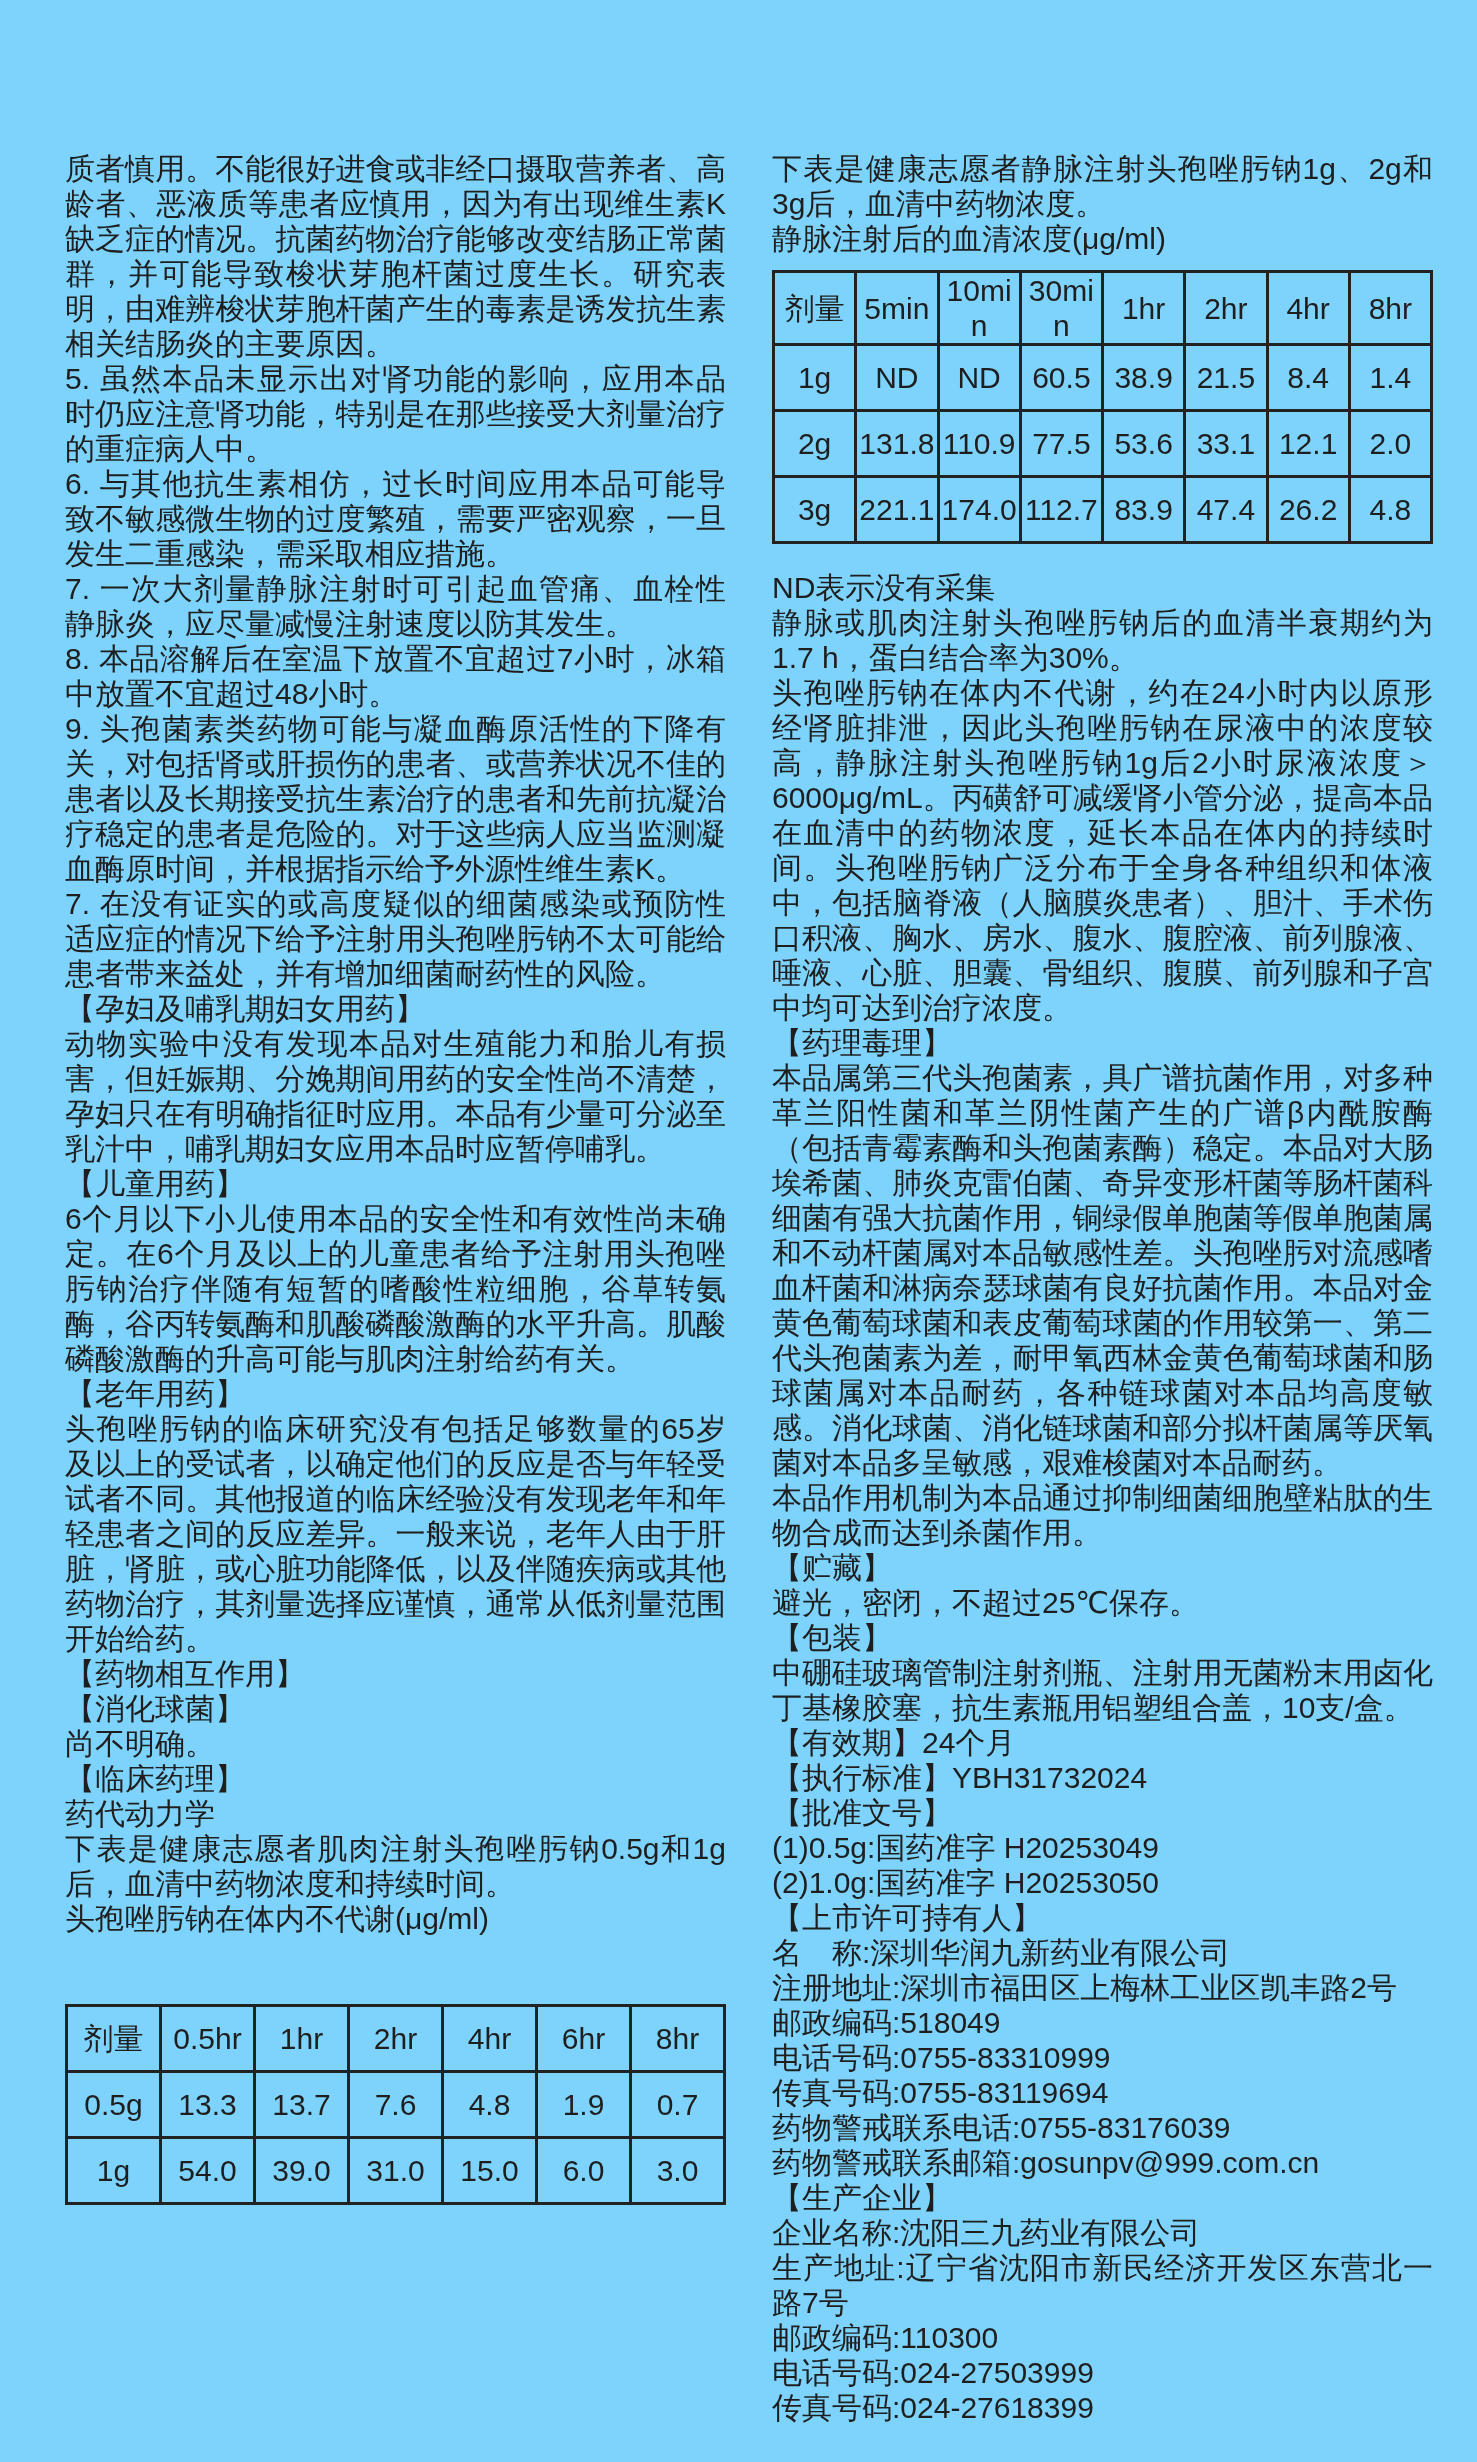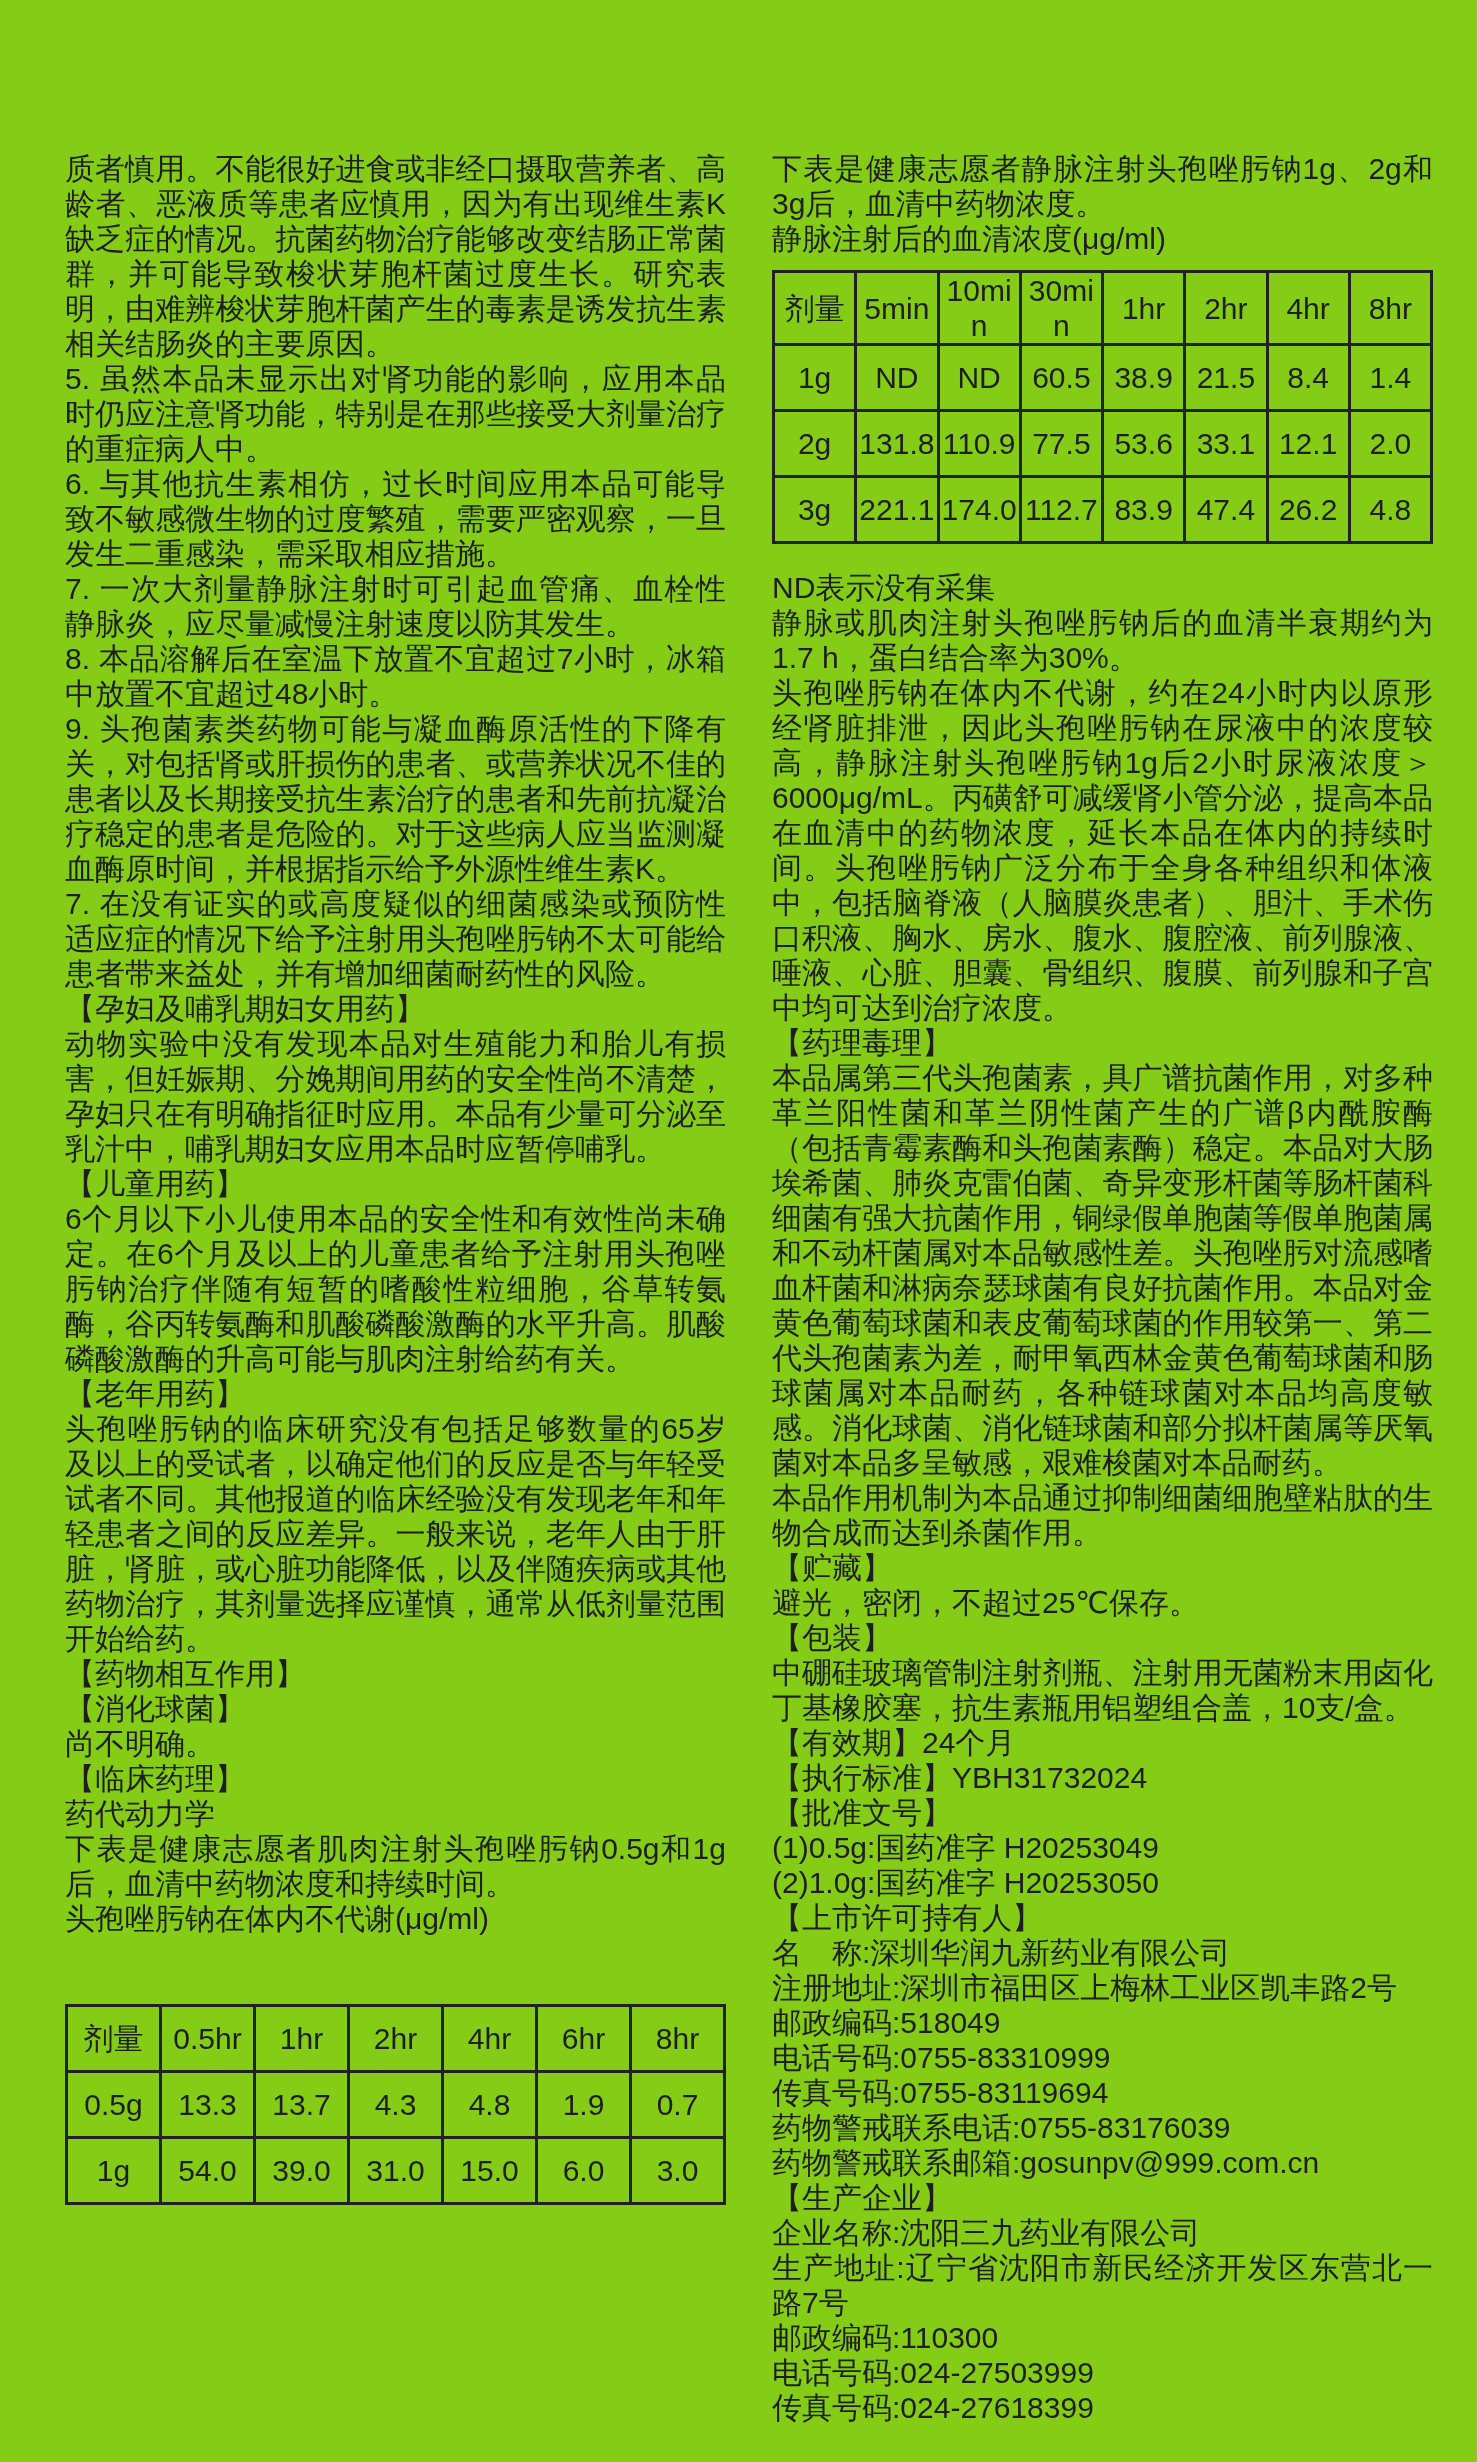--- a/index.html
+++ b/index.html
@@ -5,21 +5,21 @@
   html, body { margin: 0; padding: 0; }
   body {
     width: 1477px; height: 2462px;
     background: #ffffff;
     font-family: "Liberation Sans", "DejaVu Sans", sans-serif;
     color: #1e1e1e;
   }
   .page {
     position: relative;
     width: 1477px; height: 2462px;
-    background: #84cc16;
+    background: #7dd3fc;
     overflow: hidden;
   }
   .col {
     position: absolute;
     top: 151px;
     width: 661px;
     font-size: 30px;
     line-height: 35px;
     text-align: justify;
     overflow-wrap: break-word;
@@ -79,21 +79,21 @@
             <th>4hr</th>
             <th>6hr</th>
             <th>8hr</th>
           </tr>
         </thead>
         <tbody>
           <tr>
             <td>0.5g</td>
             <td>13.3</td>
             <td>13.7</td>
-            <td>4.3</td>
+            <td>7.6</td>
             <td>4.8</td>
             <td>1.9</td>
             <td>0.7</td>
           </tr>
           <tr>
             <td>1g</td>
             <td>54.0</td>
             <td>39.0</td>
             <td>31.0</td>
             <td>15.0</td>

